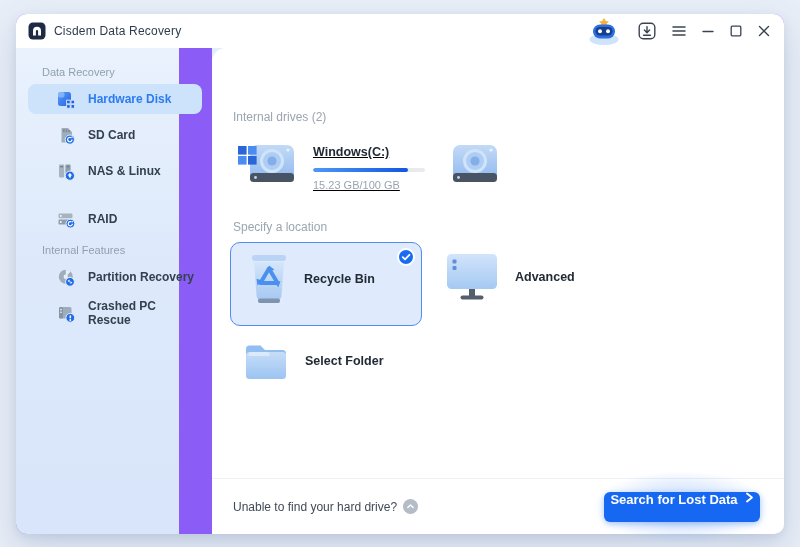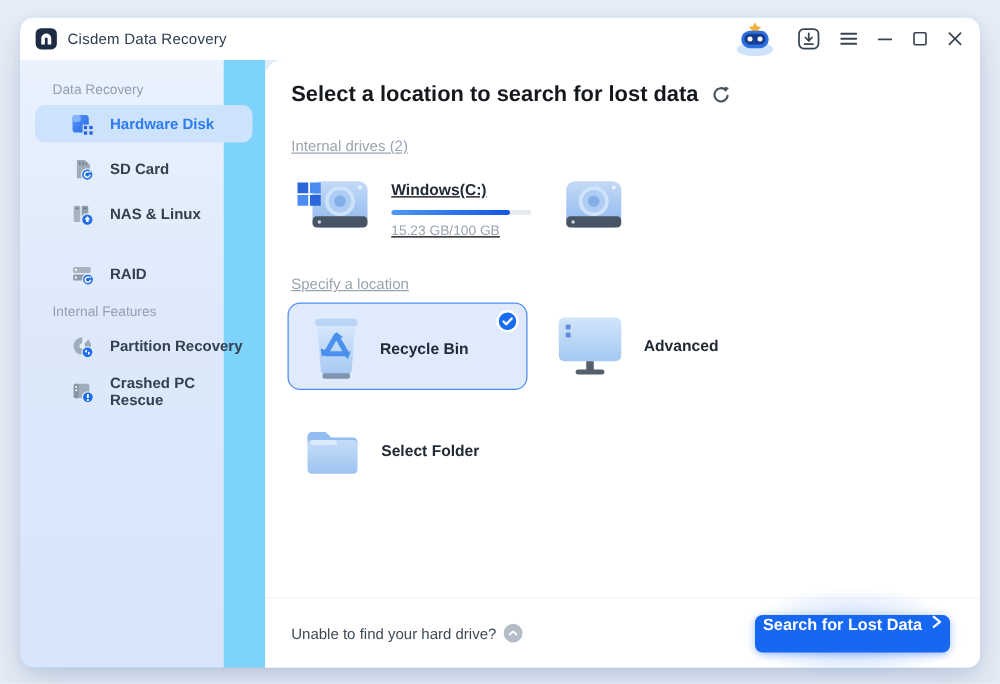--- a/index.html
+++ b/index.html
@@ -5,21 +5,21 @@
   * { margin:0; padding:0; box-sizing:border-box; }
   html,body { width:800px; height:547px; overflow:hidden; }
   body {
     font-family:"Liberation Sans", sans-serif;
     background:#e8eef7;
     position:relative;
     -webkit-font-smoothing:antialiased;
   }
   .window {
     position:absolute; left:16px; top:14px; width:768px; height:520px;
-    background:#7dd3fc; border-radius:11px;
+    background:#8b5cf6; border-radius:11px;
     box-shadow:0 14px 34px rgba(70,100,150,.20), 0 3px 10px rgba(70,100,150,.12);
   }
   
   .titlebar {
     position:absolute; left:0; top:0; right:0; height:34px;
     display:flex; align-items:center; padding:0 14px 0 12px;
     border-radius:11px 11px 0 0; background:#fff;
   }
   .logo { width:18px; height:18px; margin-right:8px; flex:0 0 auto; }
   .title { font-size:12px; color:#2e3b4e; letter-spacing:.2px; }
@@ -42,30 +42,30 @@
   .side-icon { width:19px; height:19px; flex:0 0 auto; }
   
   .corner-bg { position:absolute; left:196px; top:34px; width:26px; height:26px; background:#e2edfb; }
   .main {
     position:absolute; left:196px; top:34px; right:0; bottom:0;
     background:#fff; border-radius:14px 0 10px 0;
   }
   .heading-row { position:absolute; left:21px; top:17px; display:flex; align-items:center; gap:10px; }
   .heading { font-size:17.5px; font-weight:700; color:#15181c; }
   .refresh-btn { cursor:pointer; display:flex; margin-top:1px; }
-  .sub-label { position:absolute; left:21px; font-size:12px; color:#9aa5b0;text-decoration:underline; }
+  .sub-label { position:absolute; left:21px; font-size:12px; color:#9aa5b0; }
   .drive { position:absolute; top:92px; display:flex; gap:13px; cursor:pointer;text-decoration:underline; }
   .drive-icon { width:64px; height:50px; flex:0 0 auto; }
   .drive-info { padding-top:5px; }
   .drive-name { font-size:12.5px; font-weight:700; color:#222b35; }
   .bar { width:112px; height:4px; border-radius:2px; background:#e7ebf0; margin-top:9px; overflow:hidden; }
   .bar-fill { height:100%; border-radius:2px; background:linear-gradient(90deg,#4e97f5,#1257e0); }
   .drive-size { font-size:11px; color:#9aa5b0; margin-top:7px; white-space:nowrap; }
   .loc-card {
-    position:absolute; left:18px; top:194px; width:192px; height:70px;
+    position:absolute; left:18px; top:194px; width:192px; height:84px;
     background:#dfeafd; border:1px solid #4f8cf3; border-radius:10px; cursor:pointer;
   }
   .loc-card .loc-icon { position:absolute; left:16px; top:9px; }
   .loc-card .loc-label { position:absolute; left:73px; top:29px; font-size:12.5px; font-weight:700; color:#222b35; }
   .check-badge {
     position:absolute; right:6px; top:5px; width:18px; height:18px; border-radius:50%;
     background:#1a6df3; border:2px solid #fff; display:flex; align-items:center; justify-content:center;
   }
   .loc-plain { position:absolute; display:flex; align-items:center; gap:16px; cursor:pointer; }
   .loc-plain .loc-label { font-size:12.5px; font-weight:700; color:#222b35; }
@@ -238,29 +238,20 @@
         <rect x="12.5" y="11.2" width="1.6" height="3.4" rx=".8" fill="#fff"></rect>
         <circle cx="13.3" cy="16" r=".9" fill="#fff"></circle>
       </svg>
       <span>Crashed PC Rescue</span>
     </div>
   </div>
 
   <div class="corner-bg"></div>
   <div class="main">
 
-    <div class="heading-row">
-      <h1 class="heading">Select a location to search for lost data</h1>
-      <span class="refresh-btn">
-        <svg width="16" height="16" viewBox="0 0 16 16">
-          <path d="M13.1 8.6 A5.3 5.3 0 1 1 11.6 4.1" fill="none" stroke="#4a5258" stroke-width="1.7" stroke-linecap="round"></path>
-          <path d="M10.6 1.1 l3.6 1.3 -2.7 2.8 z" fill="#4a5258"></path>
-        </svg>
-      </span>
-    </div>
 
     <div class="sub-label" style="top:62px">Internal drives (2)</div>
 
     <div class="drive" style="left:24px">
       <svg class="drive-icon" viewBox="0 0 64 50">
         <defs>
           <linearGradient id="gDr1" x1="0" y1="0" x2="0" y2="1">
             <stop offset="0" stop-color="#c3daf6"></stop>
               <stop offset="1" stop-color="#8db7ee"></stop>
           </linearGradient>

